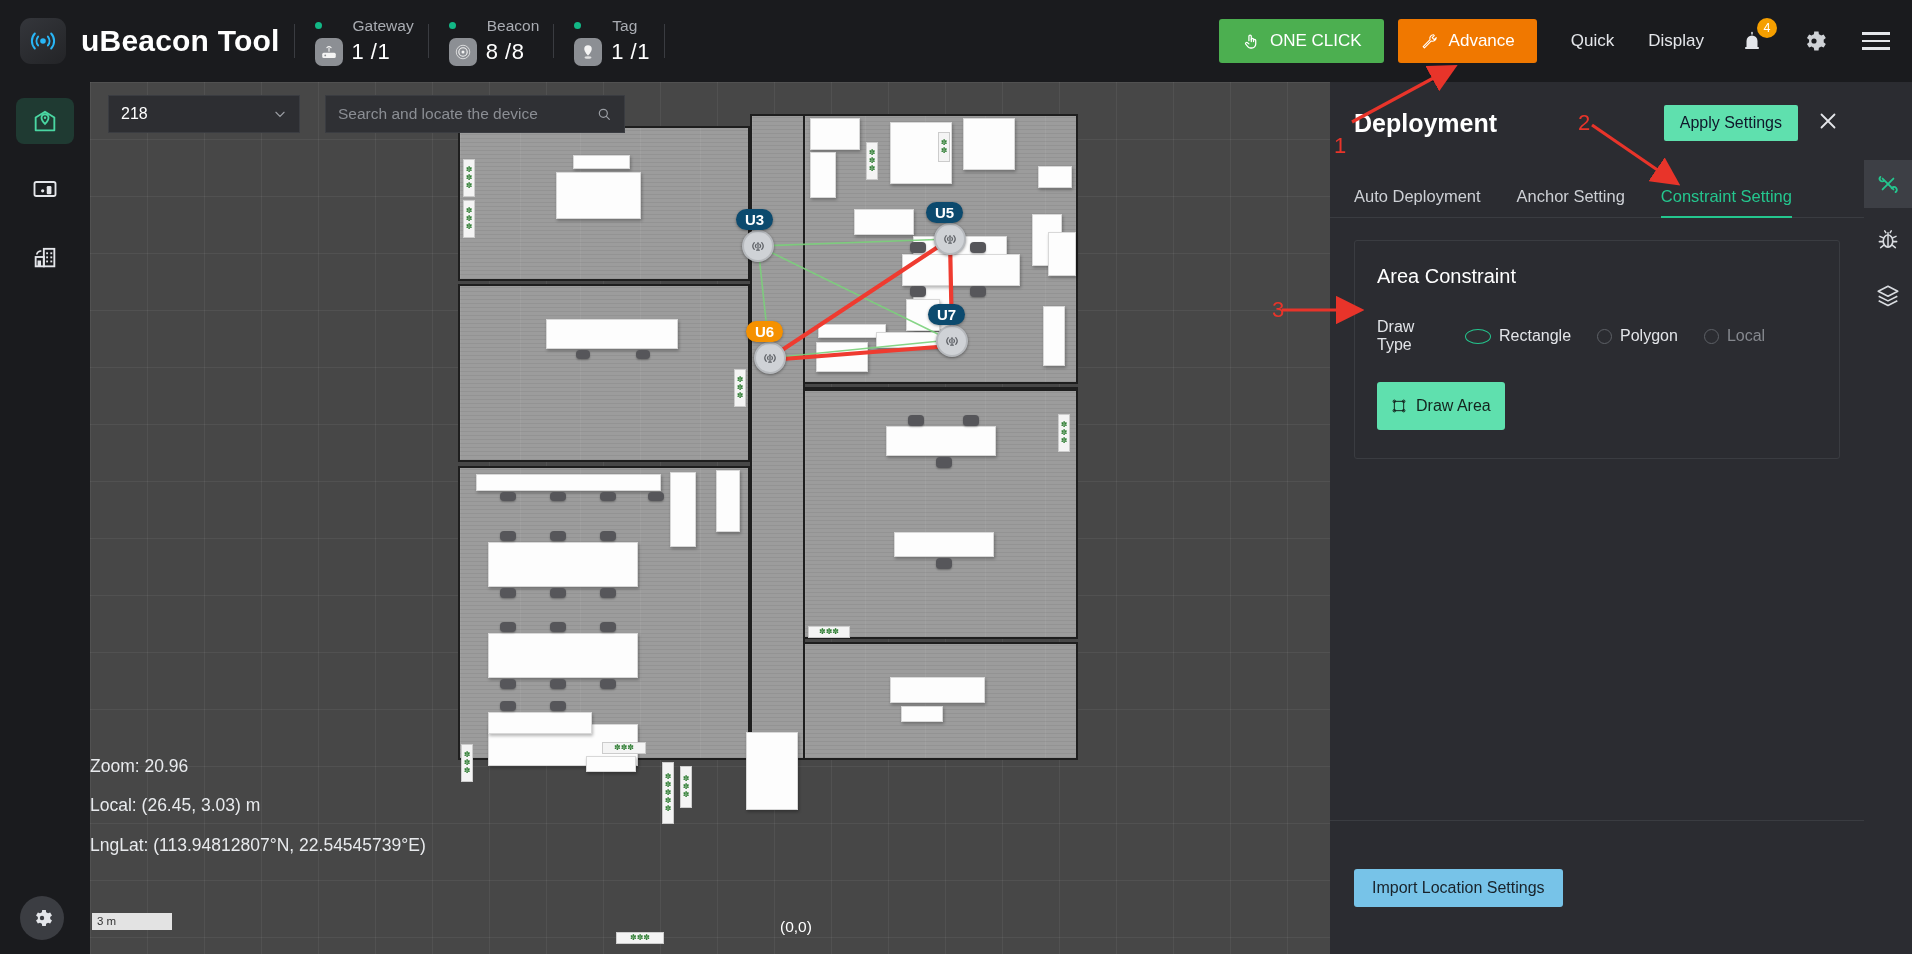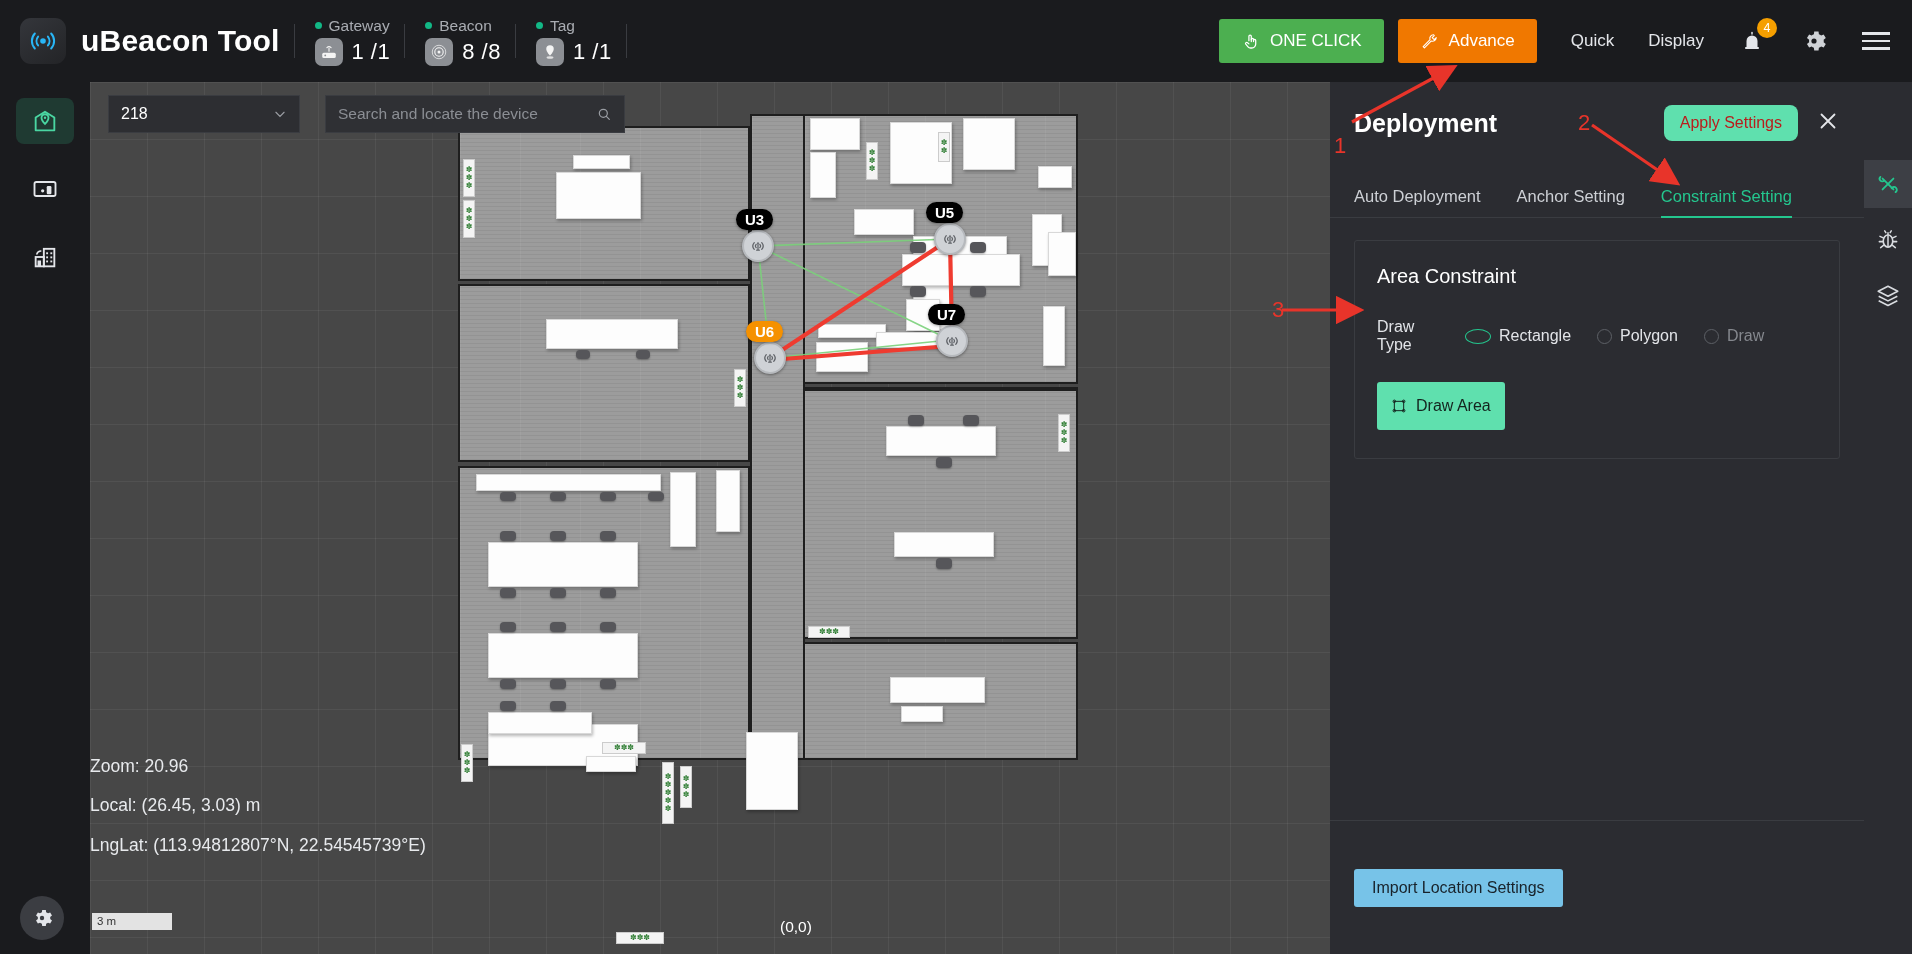--- a/index.html
+++ b/index.html
@@ -12,21 +12,21 @@
   .logo-box{ width:46px; height:46px; margin-left:20px; border-radius:11px;
     background:linear-gradient(145deg,#34363b,#232427); display:flex;
     align-items:center; justify-content:center; }
   .app-title{ color:#fff; font-size:30px; font-weight:bold; margin-left:15px;
     letter-spacing:.2px; }
   .vsep{ width:1px; height:34px; background:#3a3c41; margin:0 14px; }
 
   .statgroup{ display:flex; flex-direction:column; justify-content:center;
     height:64px; margin-left:6px; }
   .statgroup .slabel{ display:flex; align-items:center; color:#a9acb2;
-    font-size:15.5px; margin-bottom:3px; }
+    font-size:15.5px; margin-bottom:3px;gap:24px; }
   .dot{ width:7px; height:7px; border-radius:50%; background:#12b886;
     margin-right:7px; display:inline-block; }
   .statrow{ display:flex; align-items:center; }
   .sicon{ width:28px; height:28px; border-radius:7px; background:#8c8f94;
     display:flex; align-items:center; justify-content:center; }
   .scount{ color:#fff; font-size:22px; margin-left:9px; letter-spacing:.5px;}
 
   .spacer{ flex:1; }
 
   .btn-oneclick{ background:#4caf50; color:#fff; border:none; height:44px;
@@ -91,40 +91,40 @@
     color:#2e7d32; font-size:8px; line-height:1; overflow:hidden; }
   .plantH{ flex-direction:row; }
 
   .node{ position:absolute; width:32px; height:32px; border-radius:50%;
     background:#cfd2d6; border:2px solid #b6b9bd; display:flex;
     align-items:center; justify-content:center; cursor:pointer; z-index:20;
     box-shadow:0 1px 3px rgba(0,0,0,.4); }
   .nodelabel{ position:absolute; padding:2px 9px; border-radius:11px;
     color:#fff; font-size:15px; font-weight:bold; z-index:21; cursor:pointer;
     box-shadow:0 1px 3px rgba(0,0,0,.35); }
-  .nl-green{ background:#000000; }
+  .nl-green{ background:#0c4a6e; }
   .nl-orange{ background:#f59100; }
 
   .infoblk{ position:absolute; left:0; bottom:78px; color:#e8eaed;
     font-size:17.5px; line-height:1; z-index:8; }
   .infoblk div{ margin-bottom:22px; }
   .scalebar{ position:absolute; left:2px; bottom:24px; width:80px; height:17px;
     background:#e3e3e3; color:#333; font-size:11.5px; padding-left:5px;
     line-height:17px; z-index:8; }
   .origin{ position:absolute; left:690px; bottom:18px; color:#fff;
     font-size:15.5px; z-index:8; }
 
   
   #rightpanel{ position:absolute; left:1330px; top:82px; width:534px; height:872px;
     background:#2b2c31; }
   .rp-head{ height:82px; display:flex; align-items:center; padding:0 24px;
     position:relative; }
   .rp-title{ color:#fff; font-size:25px; font-weight:bold; }
-  .btn-apply{ background:#5fe0ae; color:#b91c1c; border:none; height:36px;
-    padding:0 16px; border-radius:8px; font-size:16px; font-family:inherit;
+  .btn-apply{ background:#5fe0ae; color:#0f172a; border:none; height:36px;
+    padding:0 16px; border-radius:2px; font-size:16px; font-family:inherit;
     margin-left:auto; cursor:pointer; }
   .closex{ margin-left:18px; cursor:pointer; }
 
   .tabs{ display:flex; align-items:flex-end; height:54px; padding:0 24px;
     border-bottom:1px solid #3a3c41; gap:36px; }
   .tab{ color:#cdd0d5; font-size:16.5px; padding-bottom:11px; cursor:pointer;
     position:relative; }
   .tab.active{ color:#24c68e; }
   .tab.active::after{ content:""; position:absolute; left:0; right:0; bottom:-1px;
     height:2.5px; background:#24c68e; }
@@ -533,21 +533,21 @@
               <i></i>
             </span>
           <span class="rlab">Rectangle</span>
         </label>
         <label class="rad">
           <span class="ro"></span>
           <span class="rlab">Polygon</span>
         </label>
         <label class="rad">
           <span class="ro"></span>
-          <span class="rlab dim">Draw</span>
+          <span class="rlab dim">Local</span>
         </label>
       </div>
     </div>
 
     <button class="btn-draw">
       <svg width="16" height="16" viewBox="0 0 24 24">
         <rect x="5" y="5" width="14" height="14" stroke="#14241e" stroke-width="1.5" fill="none"></rect>
         <g fill="none" stroke="#14241e" stroke-width="1.5">
           <circle cx="5" cy="5" r="1.9"></circle>
             <circle cx="19" cy="5" r="1.9"></circle>

